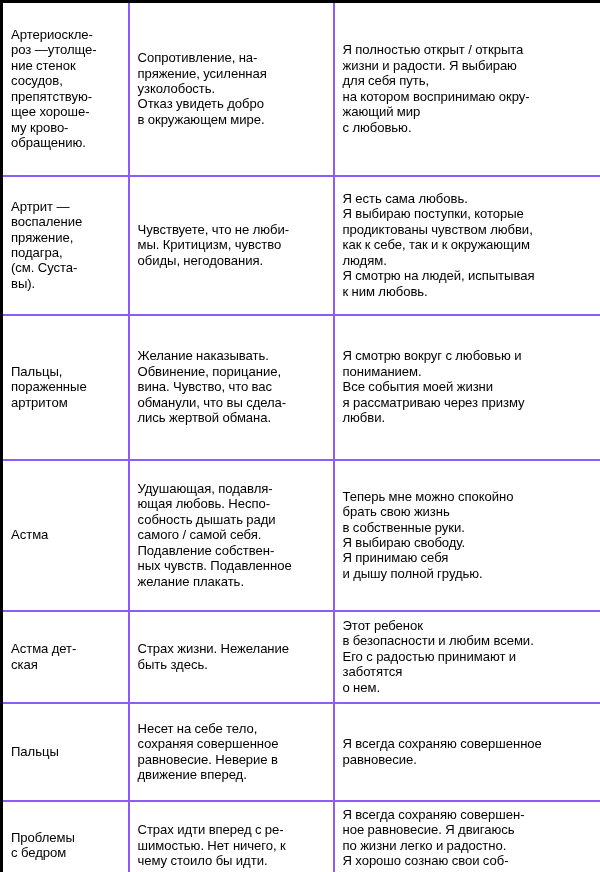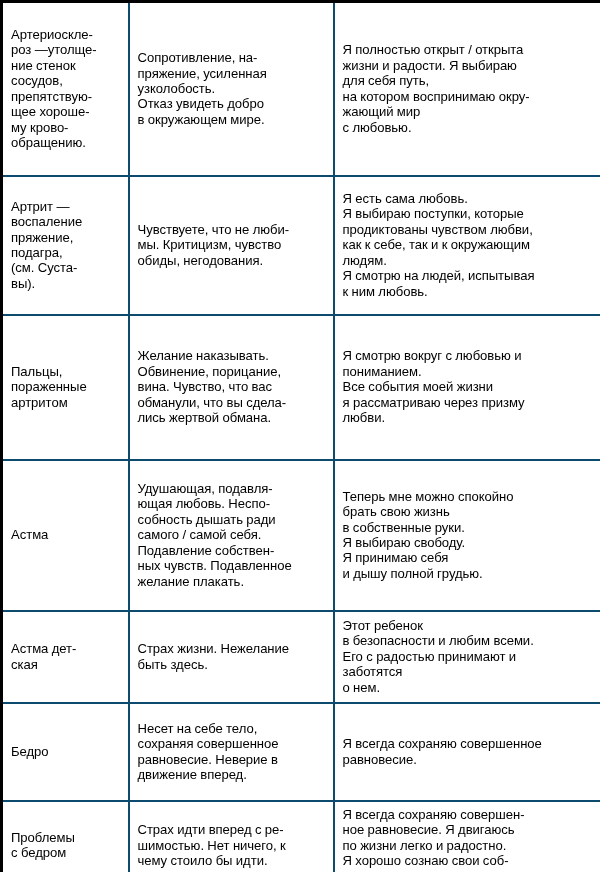--- a/index.html
+++ b/index.html
@@ -25,21 +25,21 @@
 
   table.affirm-table {
     width: 600px;
     border-collapse: collapse;
     table-layout: fixed;
     border: 3px solid #000000;
     box-sizing: border-box;
   }
 
   table.affirm-table td {
-    border: 2px solid #0c4a6e;
+    border: 2px solid #8b5cf6;
     vertical-align: middle;
     padding: 3px 6px 3px 8px;
     box-sizing: border-box;
     line-height: 1.18;
     font-size: 13.1px;
     letter-spacing: -0.05px;
     word-spacing: -0.2px;
   }
 
   col.c-symptom { width: 127px; }
@@ -192,21 +192,21 @@
         <td class="affirm">
             <span class="cell-text">Этот ребенок
 в безопасности и любим всеми.
 Его с радостью принимают и
 заботятся
 о нем.</span>
           </td>
       </tr>
       <tr class="r5">
         <td class="symptom">
-            <span class="cell-text">Бедро</span>
+            <span class="cell-text">Пальцы</span>
           </td>
         <td class="cause">
             <span class="cell-text">Несет на себе тело,
 сохраняя совершенное
 равновесие. Неверие  в
 движение вперед.</span>
           </td>
         <td class="affirm">
             <span class="cell-text">Я всегда сохраняю совершенное
 равновесие.</span>

